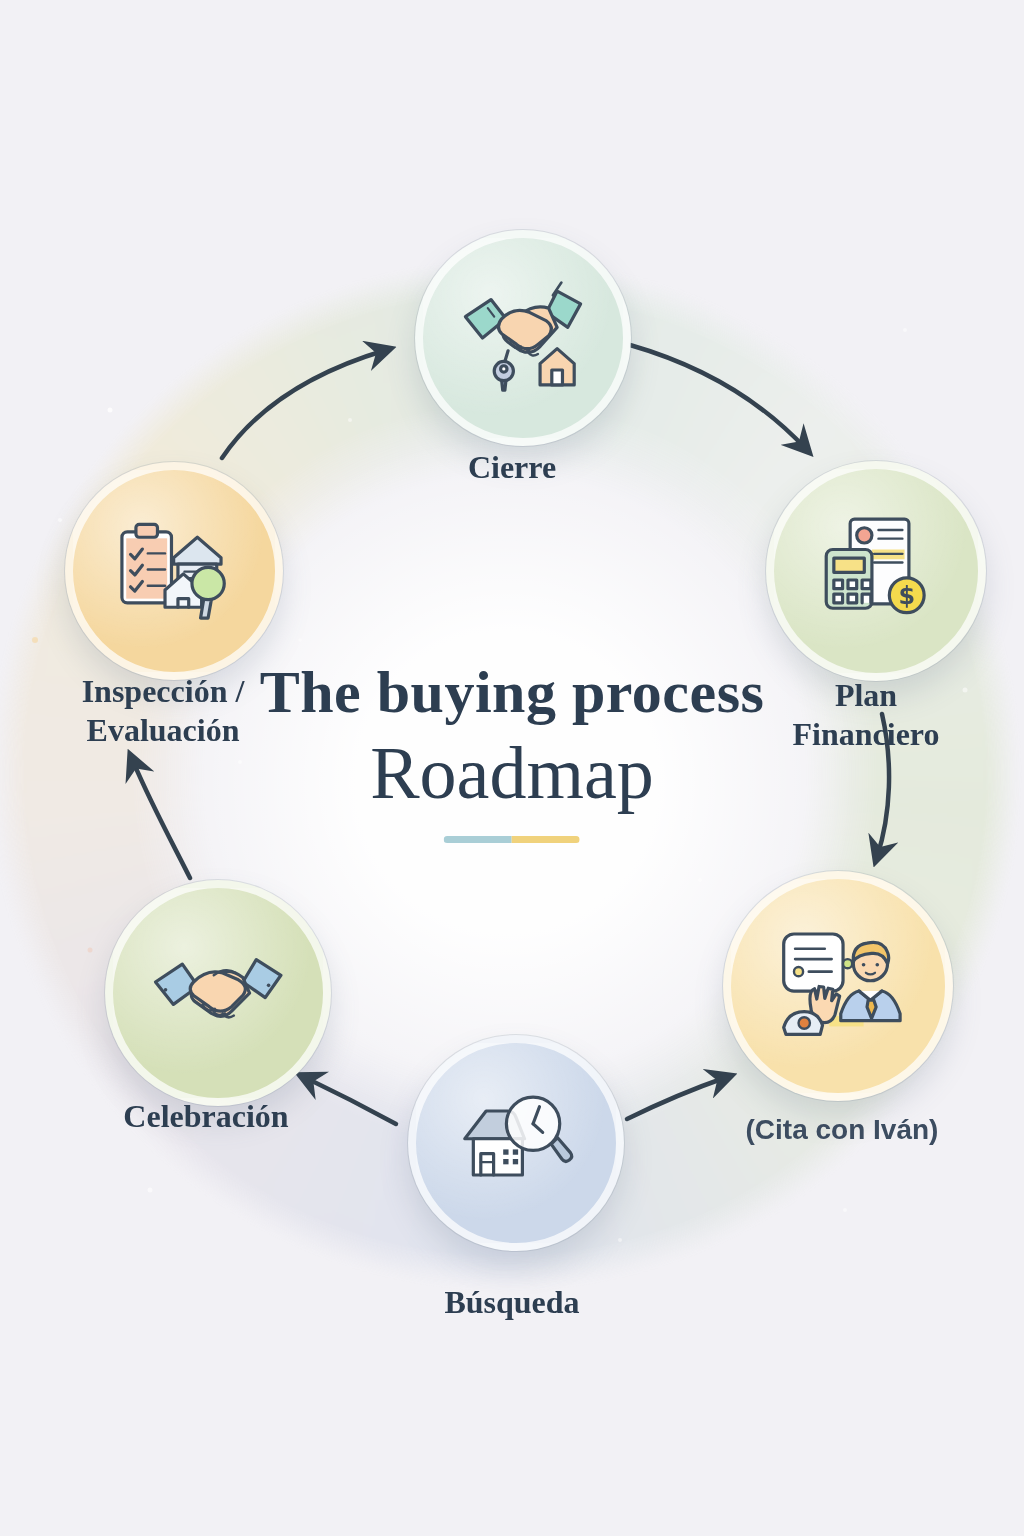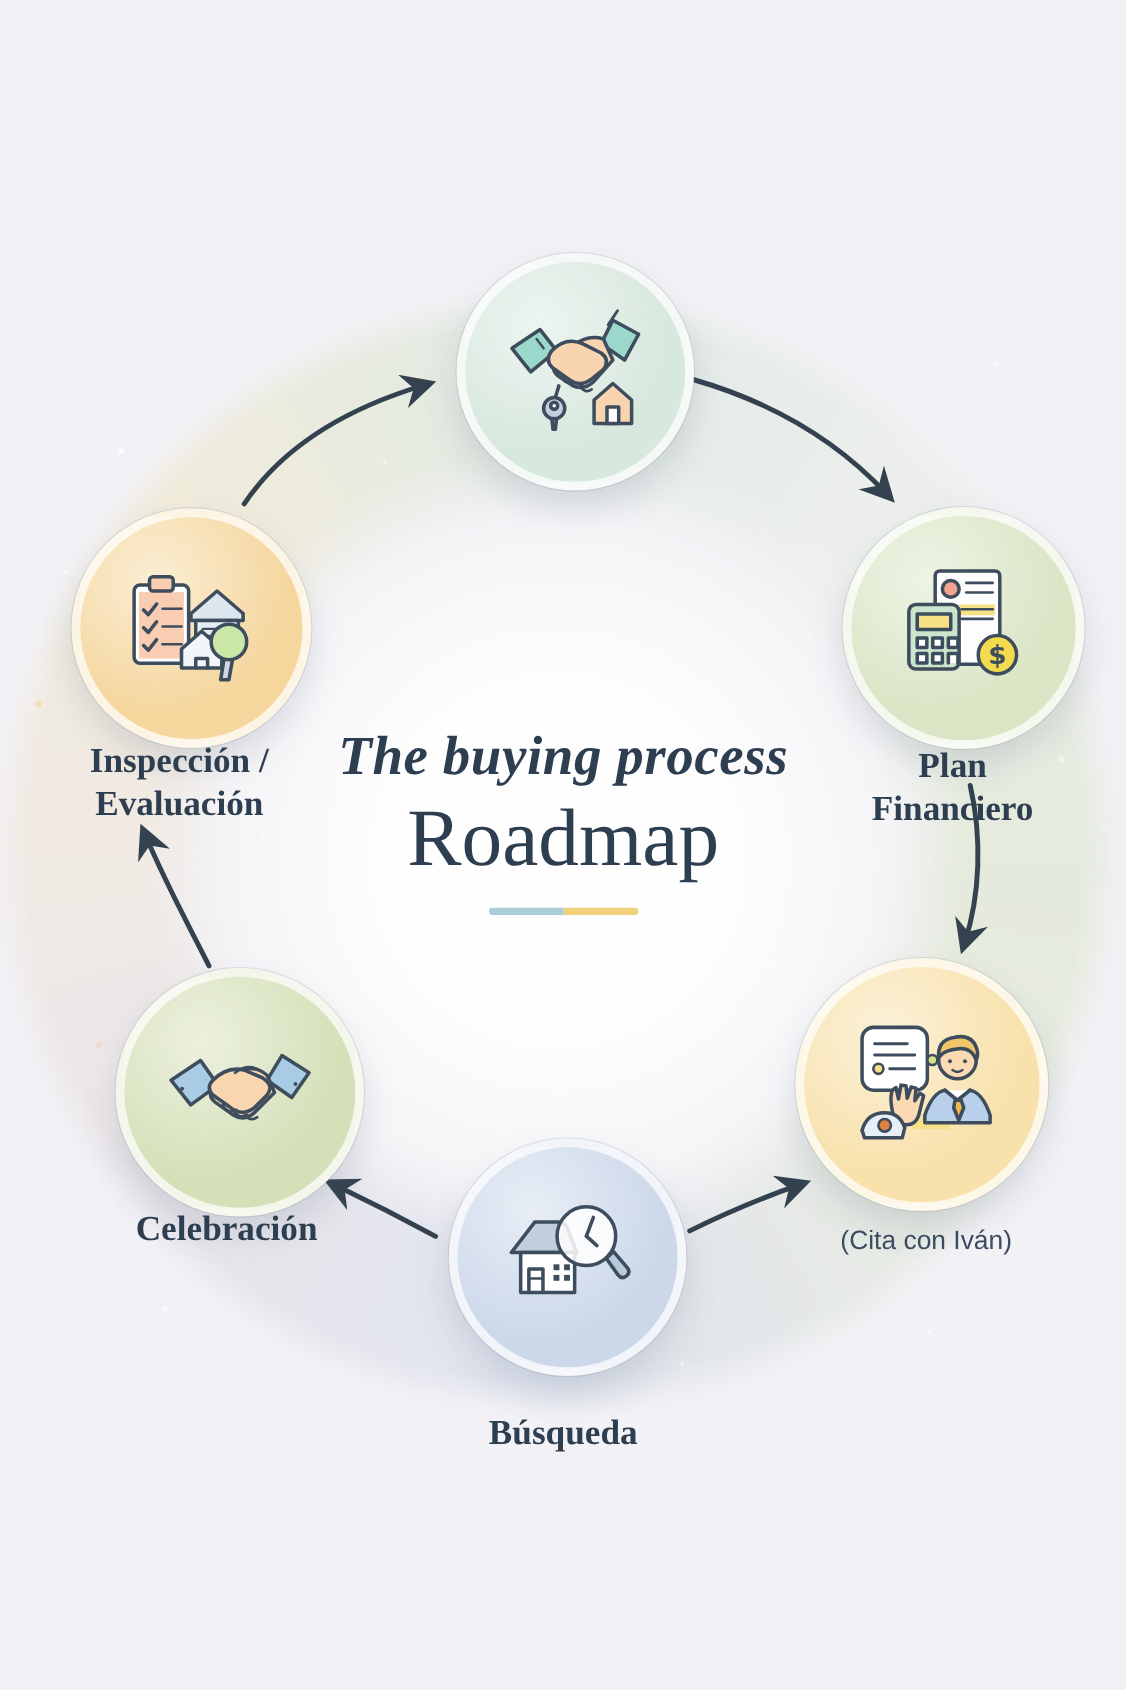--- a/index.html
+++ b/index.html
@@ -19,42 +19,42 @@
     mask:radial-gradient(closest-side, transparent 58%, #000 72%, #000 93%, transparent 100%);
     filter:blur(14px); opacity:.85;
   }
   .bg-center {
     position:absolute; left:160px; top:435px; width:694px; height:694px; border-radius:50%;
     background:radial-gradient(closest-side, #ffffff 42%, rgba(255,255,255,0) 100%);
     opacity:.95;
   }
   
   .title-block { position:absolute; left:512px; top:658px; transform:translateX(-50%); text-align:center; white-space:nowrap; }
-  .title-kicker { font-size:50px; font-weight:700; letter-spacing:.5px; color:var(--ink);font-style:italic; }
+  .title-kicker { font-size:60px; font-weight:700; letter-spacing:.5px; color:var(--ink); }
   .title-main   { font-size:74px; font-weight:400; margin-top:4px; color:var(--ink); }
   .title-divider { margin:20px auto 0; width:136px; height:7px; border-radius:4px; overflow:hidden; display:flex; }
   .title-divider span { flex:1 1 50%; height:100%; display:block; }
   
   .step-circle {
     position:absolute; border-radius:50%;
     border:8px solid rgba(255,255,255,.72);
     box-shadow:0 16px 30px rgba(88,104,126,.18), 0 0 0 1px rgba(130,145,160,.22);
     background-image:radial-gradient(circle at 34% 28%, rgba(255,255,255,.55), rgba(255,255,255,0) 62%);
     display:flex; align-items:center; justify-content:center;
   }
   .step-circle svg { width:64%; height:64%; }
   .c-cierre      { left:415px; top:230px;  width:200px; height:200px; }
   .c-plan        { left:766px; top:461px;  width:204px; height:204px; }
   .c-necesidades { left:723px; top:871px;  width:214px; height:214px; }
   .c-busqueda    { left:408px; top:1035px; width:200px; height:200px; }
   .c-celebracion { left:105px; top:880px;  width:210px; height:210px; }
   .c-inspeccion  { left:65px;  top:462px;  width:202px; height:202px; }
   
   .step-label { position:absolute; width:360px; text-align:center; font-size:32px; font-weight:600; line-height:1.22; color:var(--ink); }
-  .step-label .sub { font-family:"Liberation Sans", sans-serif; font-weight:400; font-size:24px; color:#3c4c60; margin-top:7px; }
+  .step-label .sub { font-family:"Liberation Sans", sans-serif; font-weight:700; font-size:28px; color:#3c4c60; margin-top:7px; }
   .l-cierre      { left:332px; top:448px; }
   .l-plan        { left:686px; top:676px; }
   .l-necesidades { left:662px; top:1106px; }
   .l-busqueda    { left:332px; top:1283px; }
   .l-celebracion { left:26px;  top:1097px; }
   .l-inspeccion  { left:-17px; top:672px; }
   
   .arrows { position:absolute; left:0; top:0; width:1024px; height:1536px; }
   .flow-arrow { fill:none; stroke:var(--arrow); stroke-width:4.5; stroke-linecap:round; }
   #arrowhead path { fill:var(--arrow); }
@@ -232,20 +232,23 @@
         <line x1="70" y1="61" x2="84" y2="61" stroke-width="2.2"></line>
         <line x1="70" y1="67" x2="84" y2="67" stroke-width="2.2"></line>
         <path d="M52 78 L69 63 L86 78 v16 H52 Z" fill="#f2f6fa"></path>
         <path d="M64 94 v-8 h10 v8" fill="none"></path>
         <path d="M88 86 l-3 18 h7 l3 -17 z" fill="#cfd9e3"></path>
         <circle cx="92" cy="72" r="15" fill="#cae7a6"></circle>
       </g>
     </svg>
   </div>
 
+  <div class="step-label l-cierre">
+    <div>Cierre</div>
+  </div>
   <div class="step-label l-plan">
     <div>Plan</div>
     <div>Financiero</div>
   </div>
   <div class="step-label l-necesidades">
     <div class="sub">(Cita con Iván)</div>
   </div>
   <div class="step-label l-busqueda">
     <div>Búsqueda</div>
   </div>

